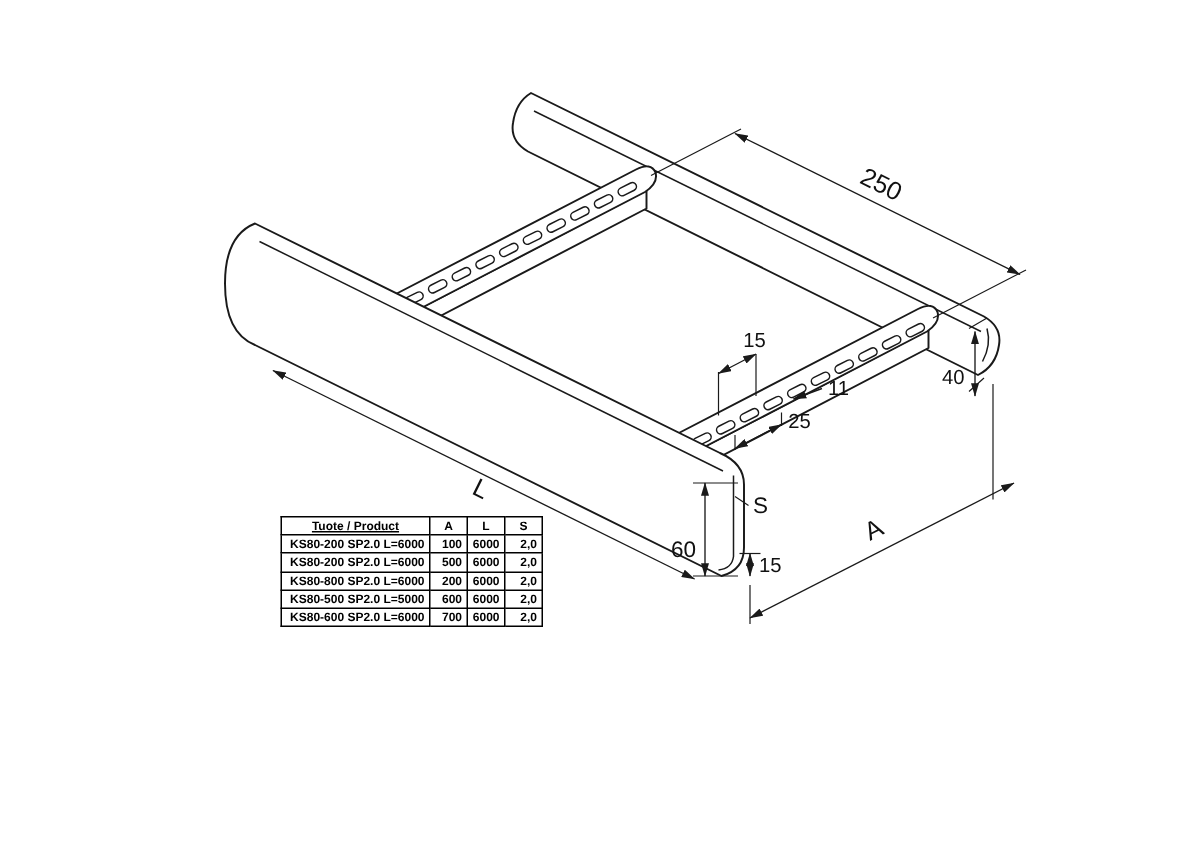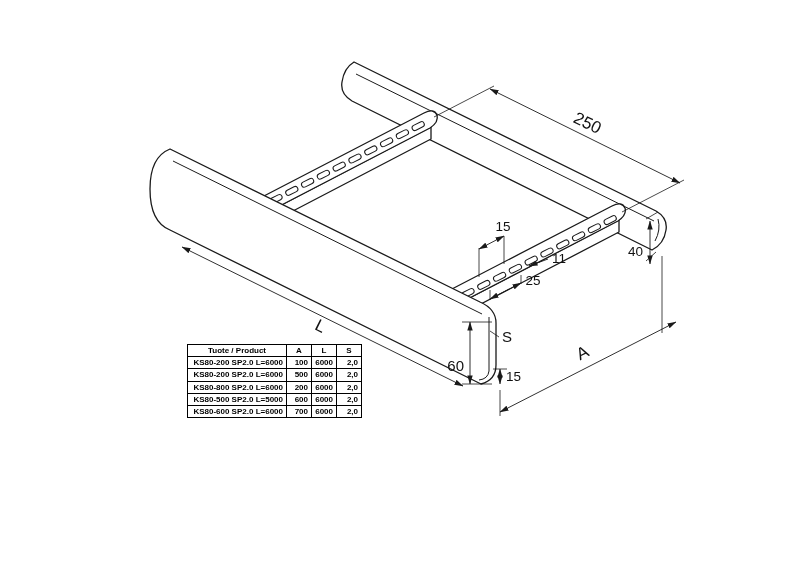--- a/index.html
+++ b/index.html
@@ -13,21 +13,21 @@
   .ext{fill:none;stroke:#1a1a1a;stroke-width:0.8;}
   .dtxt{fill:#111;font-family:"Liberation Sans",sans-serif;}
   .big{font-size:17px;}
   .mid{font-size:15px;}
   .sml{font-size:13.5px;}
   .spec{position:absolute;left:187px;top:344px;border-collapse:collapse;background:#fff;
         font:bold 8px/1.15 "Liberation Sans",sans-serif;color:#000;}
   .spec th,.spec td{border:1px solid #000;padding:1px 3px;white-space:nowrap;text-align:right;}
   .spec th{text-align:center;}
   .spec td.num{text-align:right;min-width:18px;}
-  .spec th.prod{min-width:92px;}
+  .spec th.prod{min-width:92px;text-decoration:underline;}
 </style>
 </head>
 <body>
 
 <div class="stage">
   <svg width="800" height="566" viewBox="0 0 800 566">
     <defs>
       <marker id="arw" viewBox="0 0 10 6" refX="9.5" refY="3" markerWidth="10" markerHeight="6" orient="auto-start-reverse">
         <path d="M0,0 L10,3 L0,6 Z" fill="#1a1a1a"></path>
       </marker>

